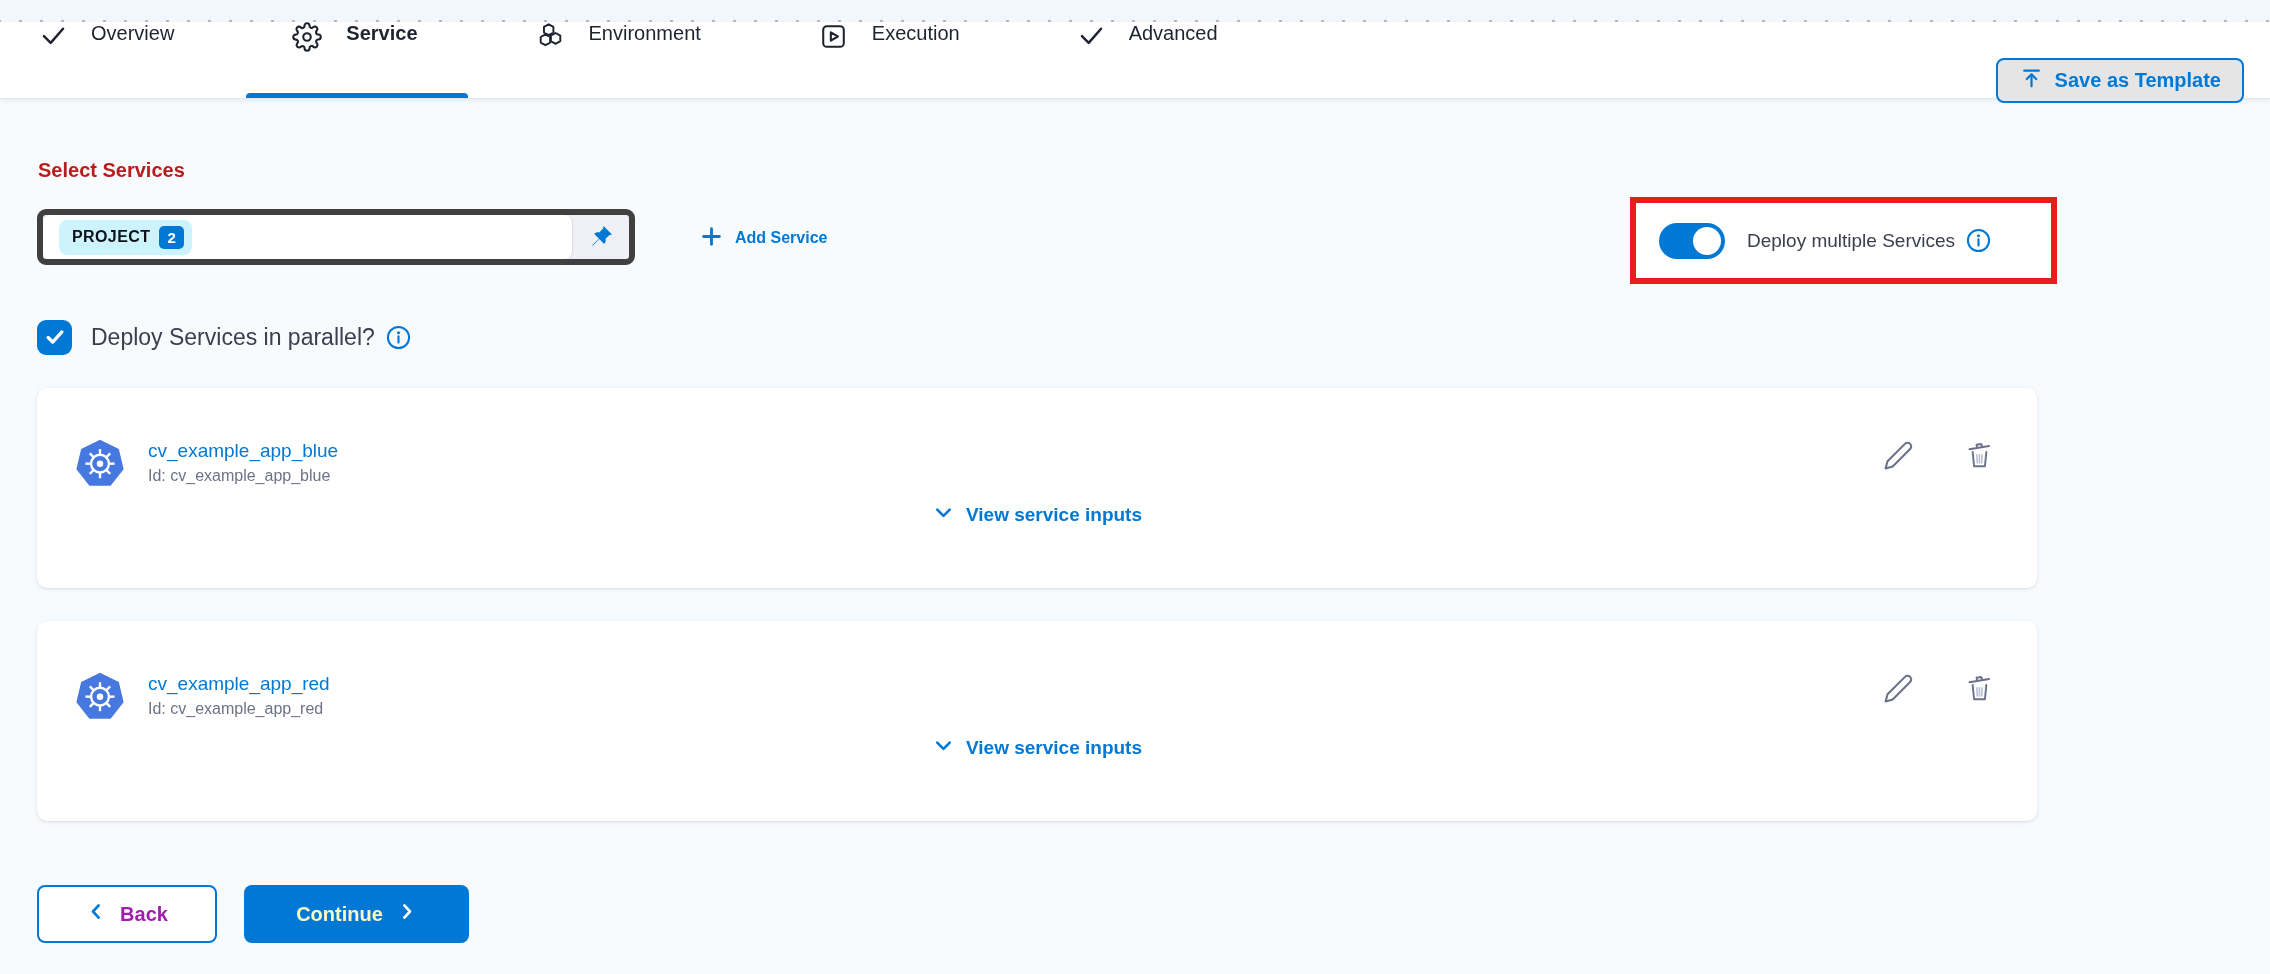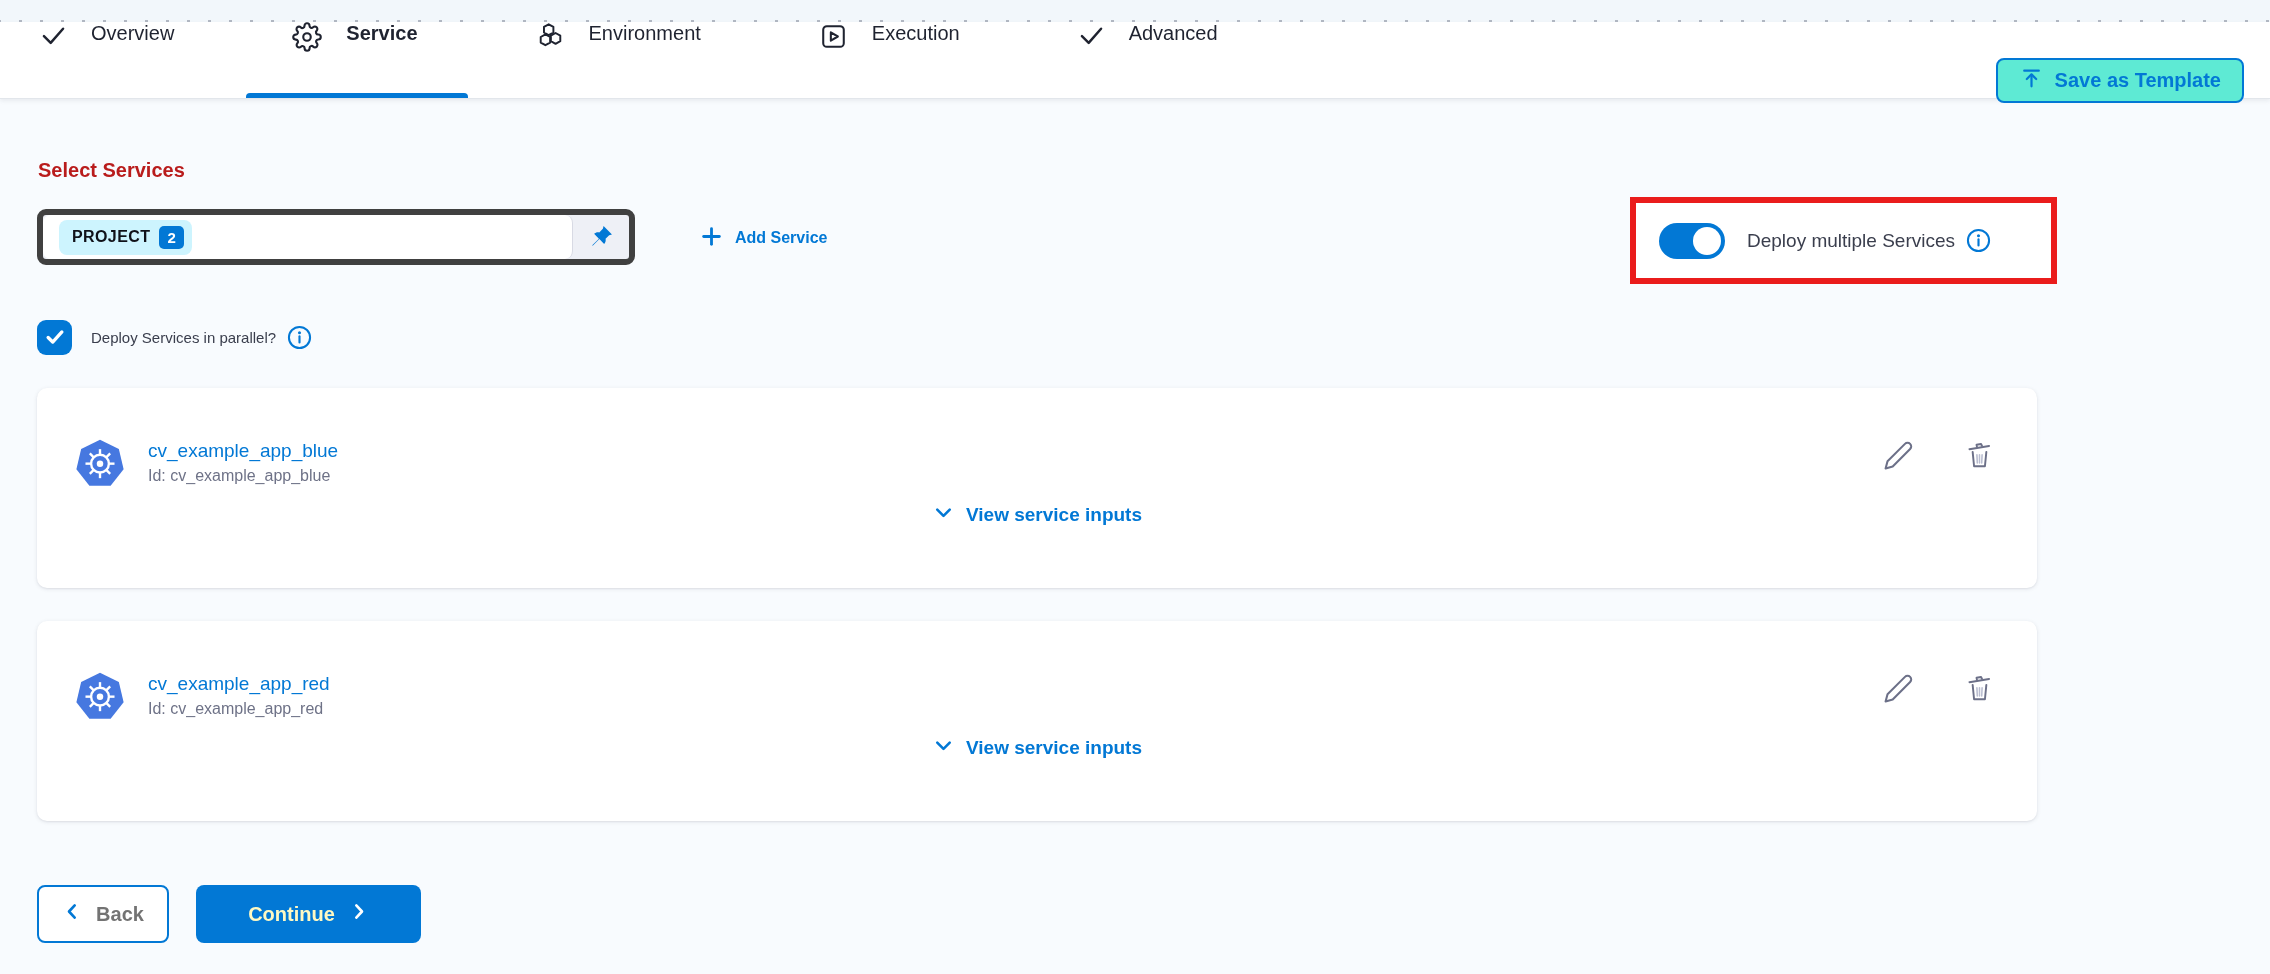--- a/index.html
+++ b/index.html
@@ -38,21 +38,21 @@
   .tab svg { display:block; }
   .tab.active { font-weight:600; }
   .tab.active::after {
     content:""; position:absolute; left:-46px; right:-50px; bottom:0;
     height:5px; background:#0278d5; border-radius:4px 4px 0 0;
   }
   .save-template-btn {
     position:absolute; right:26px; top:36px; height:45px;
     display:flex; align-items:center; gap:11px;
     padding:0 21px;
-    background:#5eead4;
+    background:#e5e5e5;
     border:2px solid #0278d5; border-radius:8px;
     color:#0278d5; font-size:20px; font-weight:700;
     cursor:pointer;
   }
   
   .section-label {
     position:absolute; left:38px; top:159px;
     font-size:20px; font-weight:600; color:#b91c1c;
   }
   .multiselect {
@@ -100,21 +100,21 @@
   .info-icon { margin-left:10px; display:flex; cursor:pointer; }
   
   .checkbox-row {
     position:absolute; left:37px; top:319px; height:36px;
     display:flex; align-items:center;
   }
   .checkbox {
     width:35px; height:35px; border-radius:9px; background:#0278d5;
     display:flex; align-items:center; justify-content:center; cursor:pointer;
   }
-  .checkbox-label { margin-left:19px; font-size:15px; color:#3a3e4d; }
+  .checkbox-label { margin-left:19px; font-size:23px; color:#3a3e4d; }
   
   .service-card {
     position:absolute; left:37px; width:2000px; height:200px;
     background:#ffffff; border-radius:10px;
     box-shadow:0 1px 4px rgba(40,41,61,0.10), 0 1px 2px rgba(40,41,61,0.06);
   }
   .card-1 { top:388px; }
   .card-2 { top:621px; }
   .service-info { position:absolute; left:37px; top:49px; display:flex; gap:22px; }
   .k8s-badge { width:52px; height:52px; flex:0 0 auto; }
@@ -126,21 +126,21 @@
     position:absolute; left:50%; top:113px; transform:translateX(-50%);
     display:flex; align-items:center; gap:11px;
     color:#0278d5; font-size:19px; font-weight:700; cursor:pointer; white-space:nowrap;
   }
   
   .footer { position:absolute; left:37px; top:885px; display:flex; gap:27px; }
   .btn {
     height:58px; border-radius:8px; display:flex; align-items:center; justify-content:center;
     gap:13px; font-size:20px; font-weight:700; cursor:pointer;
   }
-  .btn-back { width:132px; background:#ffffff; border:2px solid #0278d5; color:#737373; }
+  .btn-back { width:180px; background:#ffffff; border:2px solid #0278d5; color:#a21caf; }
   .btn-continue { width:225px; background:#0278d5; border:none; color:#fef9c3; }
 </style>
 </head>
 <body>
 
 <div class="dots-strip"></div>
 
 <div class="tabbar">
 
   <div class="tab">

